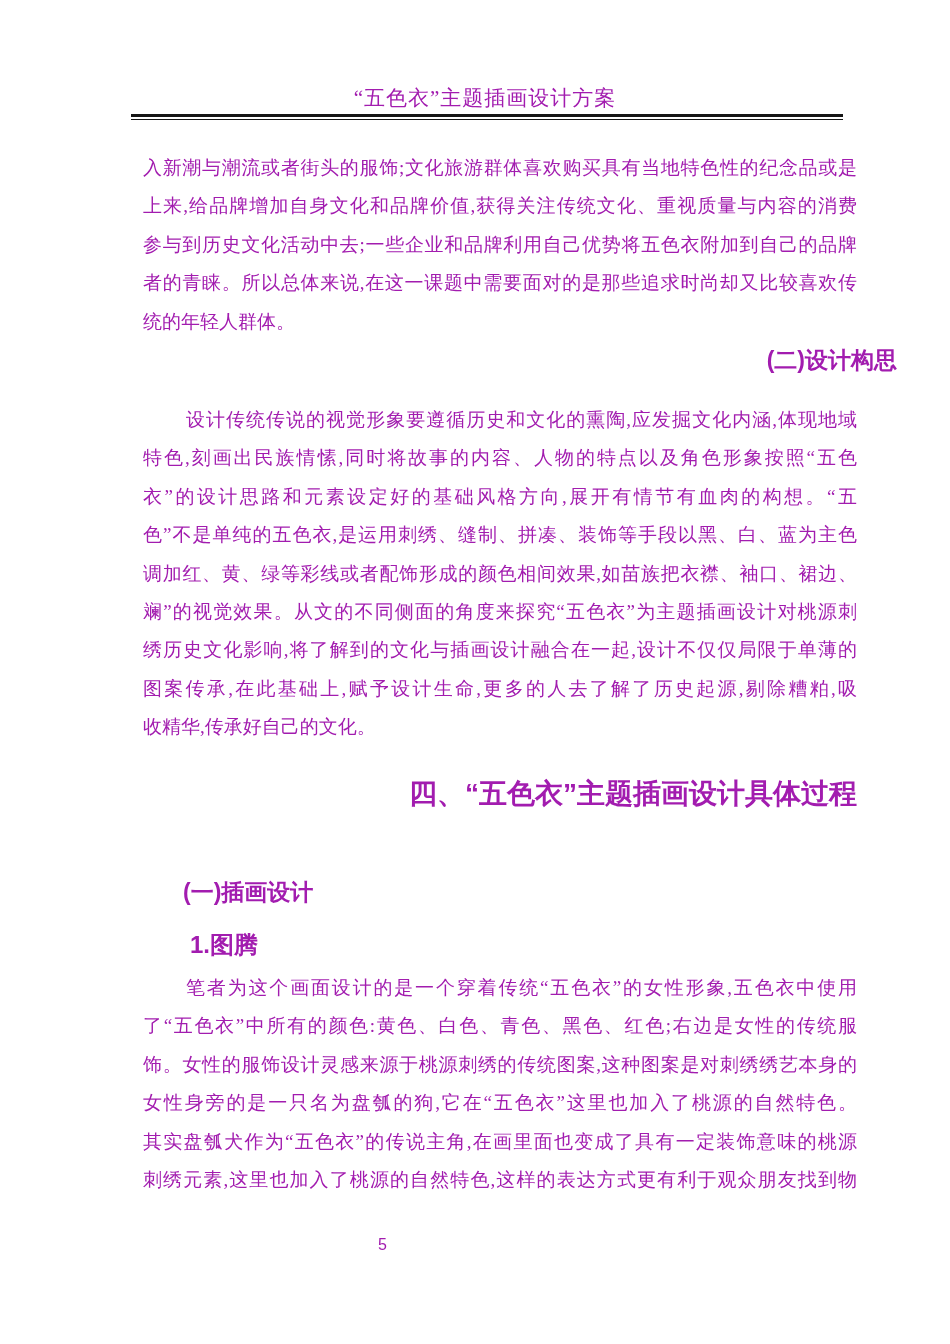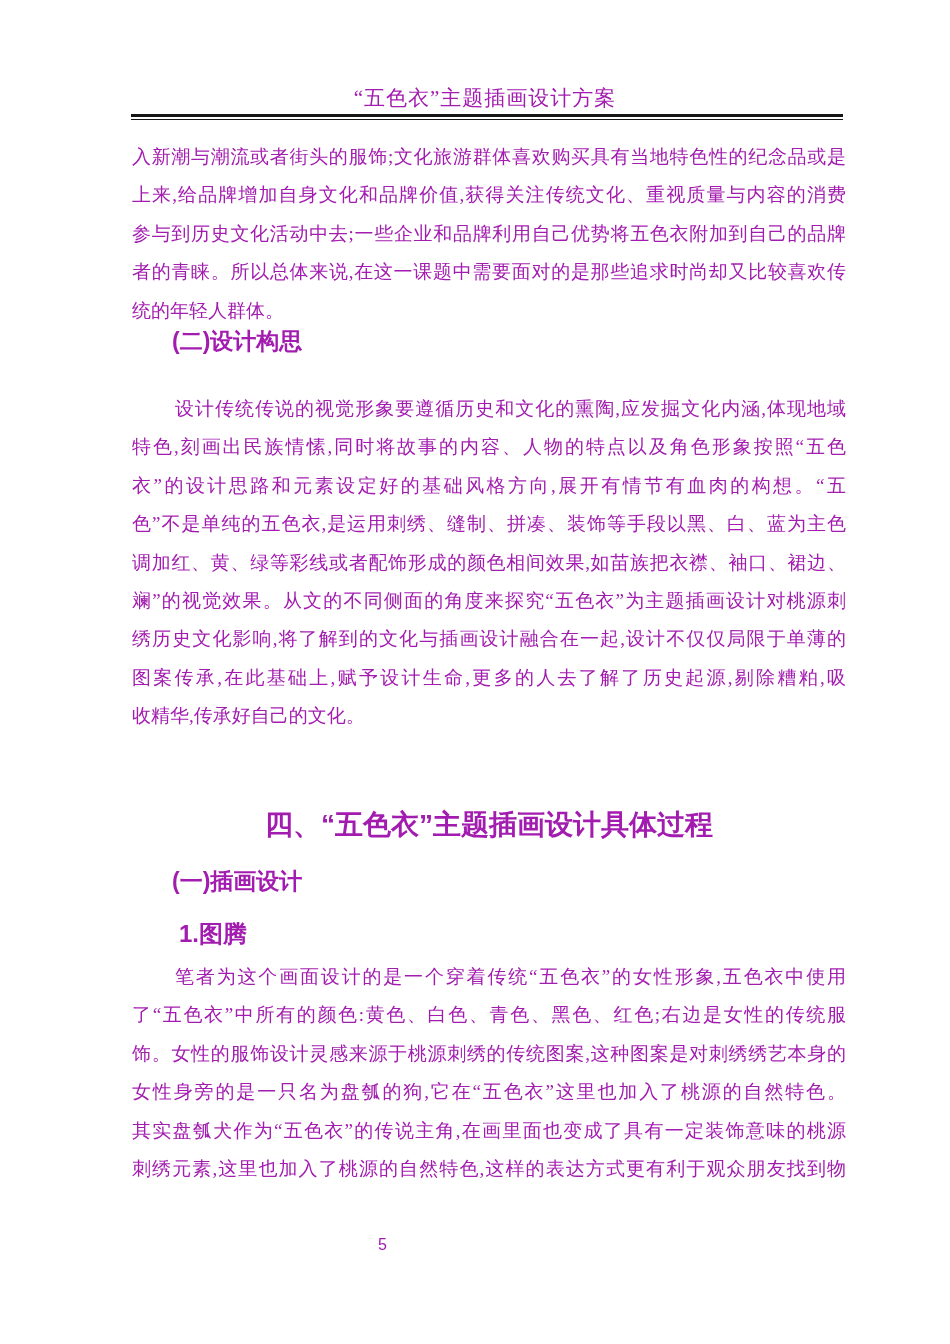--- a/index.html
+++ b/index.html
@@ -35,21 +35,21 @@
     width: 712px;
     height: 2px;
     border-top: 3px solid #161616;
     border-bottom: 1px solid #161616;
   }
   
   .para, .h1, .h2, .h3 {
     position: absolute;
     left: 128px;
     width: 714px;
-    margin: 4px;
+    margin: 15px;
   }
   .line {
     height: 38.4px;
     line-height: 38.4px;
     font-size: 19px;
     text-align: justify;
     text-align-last: justify;
     text-justify: inter-ideograph;
     overflow: hidden;
     white-space: nowrap;
@@ -72,23 +72,23 @@
   }
   .h3 {
     font-family: "Liberation Sans", "DejaVu Sans", sans-serif;
     font-weight: bold;
     font-size: 24px;
     line-height: 24px;
     padding-left: 47px;
   }
   
   .block-0 { top: 134px; }
-  .block-1 { top: 324px; }
+  .block-1 { top: 332px; text-align: right; }
   .block-2 { top: 386px; }
-  .block-3 { top: 801px; }
+  .block-3 { top: 759px; text-align: right; }
   .block-4 { top: 864px; }
   .block-5 { top: 918px; }
   .block-6 { top: 954px; }
   
   .page-number {
     position: absolute;
     top: 1235px;
     left: 378px;
     font-family: "Liberation Sans", "DejaVu Sans", sans-serif;
     font-size: 16px;

